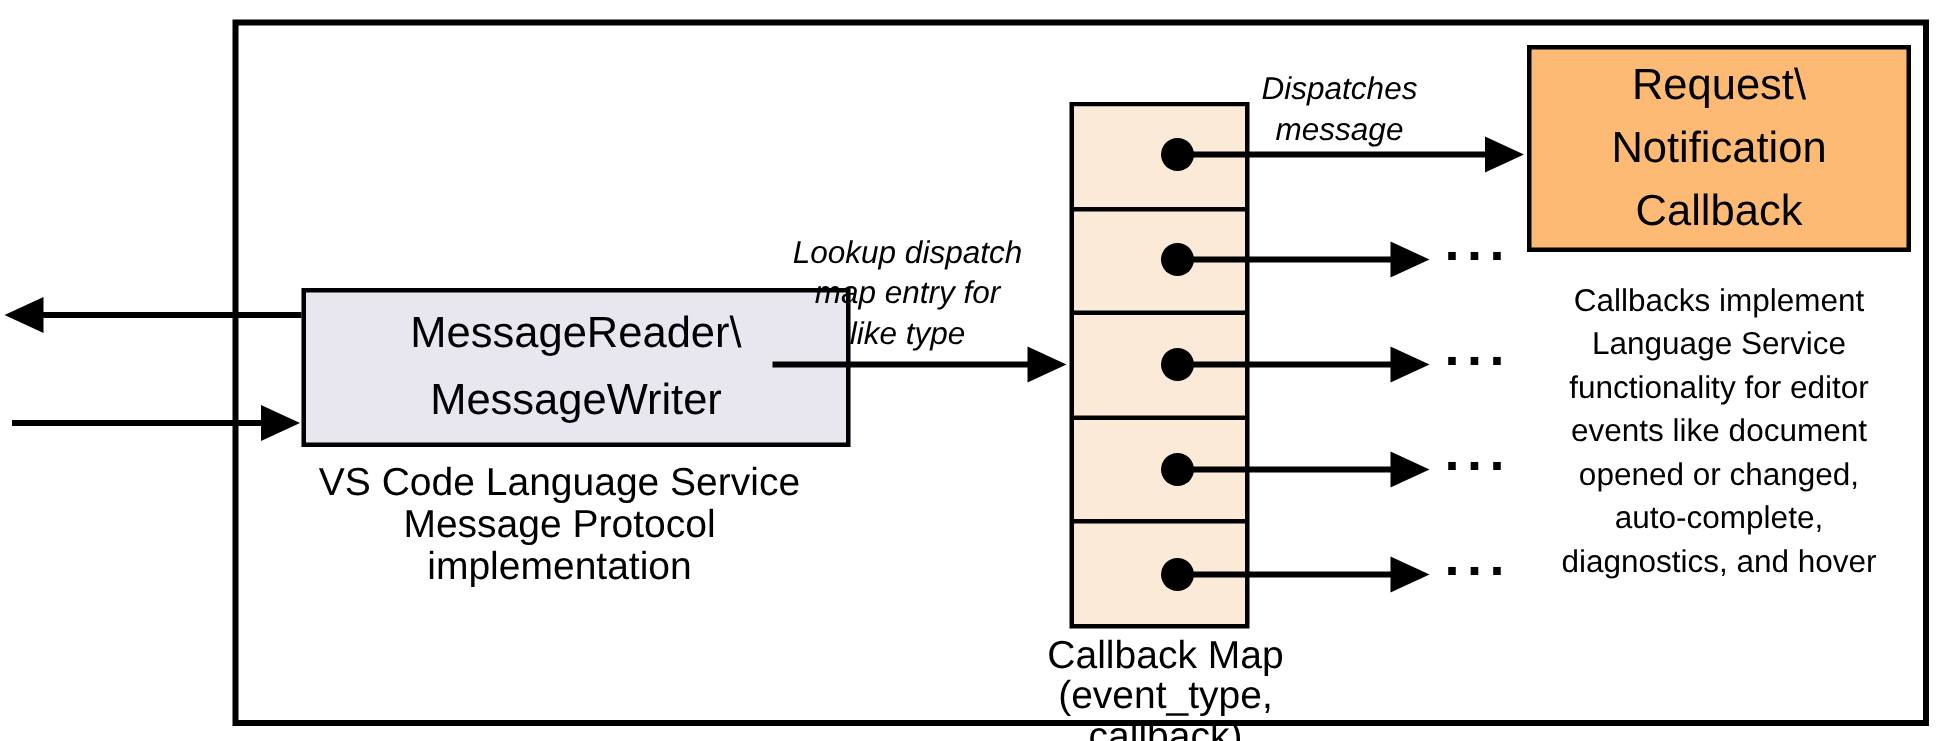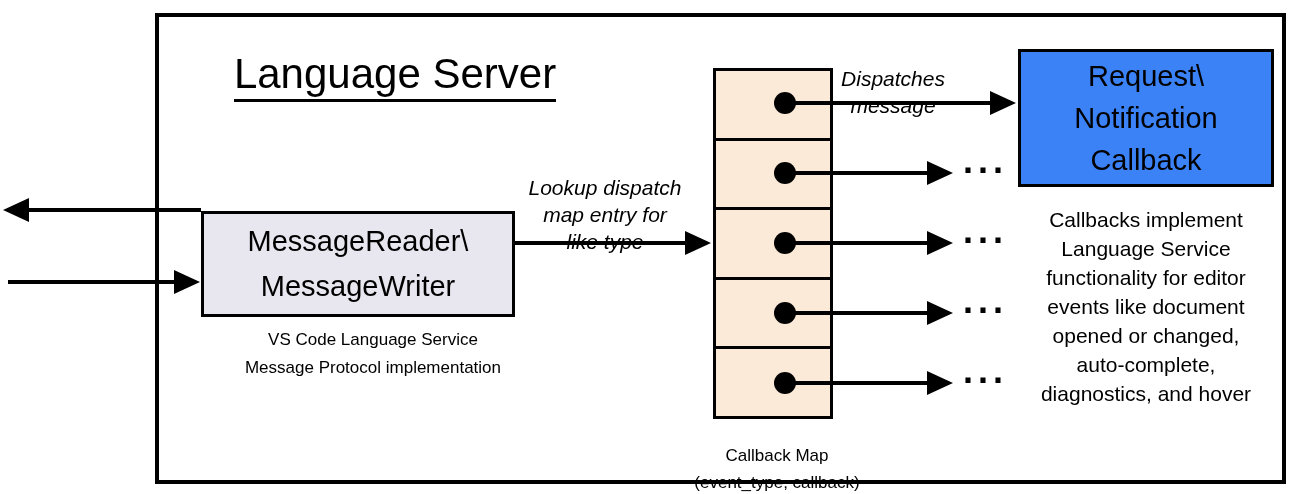--- a/index.html
+++ b/index.html
@@ -6,48 +6,48 @@
   .canvas {
     position: relative;
     width: 1291px;
     height: 494px;
     background: #ffffff;
     font-family: "Liberation Sans", sans-serif;
     color: #000000;
     overflow: hidden;
   }
   .abs { position: absolute; }
-  .pre { white-space: pre-line; margin-top: 19px; }
+  .pre { white-space: pre-line; }
   .outer-box {
     left: 155px; top: 13px; width: 1131px; height: 471px;
     border: 4px solid #000; box-sizing: border-box; background: #fff;
   }
   .title-wrap { left: 165px; top: 50px; width: 460px; text-align: center; }
   .title-text {
     display: inline-block;
     font-size: 42px;
     line-height: 48px;
     border-bottom: 3px solid #000;
     padding-bottom: 1px;
   }
   .node {
     box-sizing: border-box;
     border: 3px solid #000;
     display: flex; align-items: center; justify-content: center;
     text-align: center;
   }
   .msg-box {
-    left: 201px; top: 192px; width: 314px; height: 106px;
+    left: 201px; top: 192px; width: 366px; height: 106px;
     background: #e8e6ee; font-size: 29px; line-height: 45px;
   }
   .callback-box {
     left: 1018px; top: 30px; width: 256px; height: 138px;
-    background: #3b82f6; font-size: 29px; line-height: 42px;
+    background: #fdba74; font-size: 29px; line-height: 42px;
   }
-  .caption { font-size: 17px; line-height: 28px; text-align: center; }
+  .caption { font-size: 26px; line-height: 28px; text-align: center; }
   .msg-caption { left: 203px; top: 307px; width: 340px; }
   .map-caption { left: 657px; top: 423px; width: 240px; line-height: 27px; }
   .note { left: 1010px; top: 186px; width: 272px; font-size: 21px; line-height: 29px; text-align: center; }
   .italic-label { font-style: italic; font-size: 21px; text-align: center; }
   .io-label { left: 15px; top: 220px; width: 150px; line-height: 23px; }
   .lookup-label { left: 510px; top: 155px; width: 190px; line-height: 27px; }
   .dispatches-label { left: 813px; top: 46px; width: 160px; line-height: 27px; }
   .dispatch-map {
     left: 713px; top: 68px; width: 120px; height: 351px;
     box-sizing: border-box; border: 3px solid #000;
@@ -65,23 +65,20 @@
   .e4 { left: 963px; top: 353px; }
   svg.connectors { left: 0; top: 0; pointer-events: none; }
 </style>
 </head>
 <body>
 
 <div class="canvas">
 
   <div class="abs outer-box"></div>
 
-  <div class="abs title-wrap">
-    <span class="title-text">Language Server</span>
-  </div>
 
 
   <div class="abs node msg-box pre">MessageReader\
 MessageWriter</div>
 
   <div class="abs caption msg-caption pre">VS Code Language Service
 Message Protocol implementation</div>
 
   <div class="abs italic-label lookup-label pre">Lookup dispatch
 map entry for

